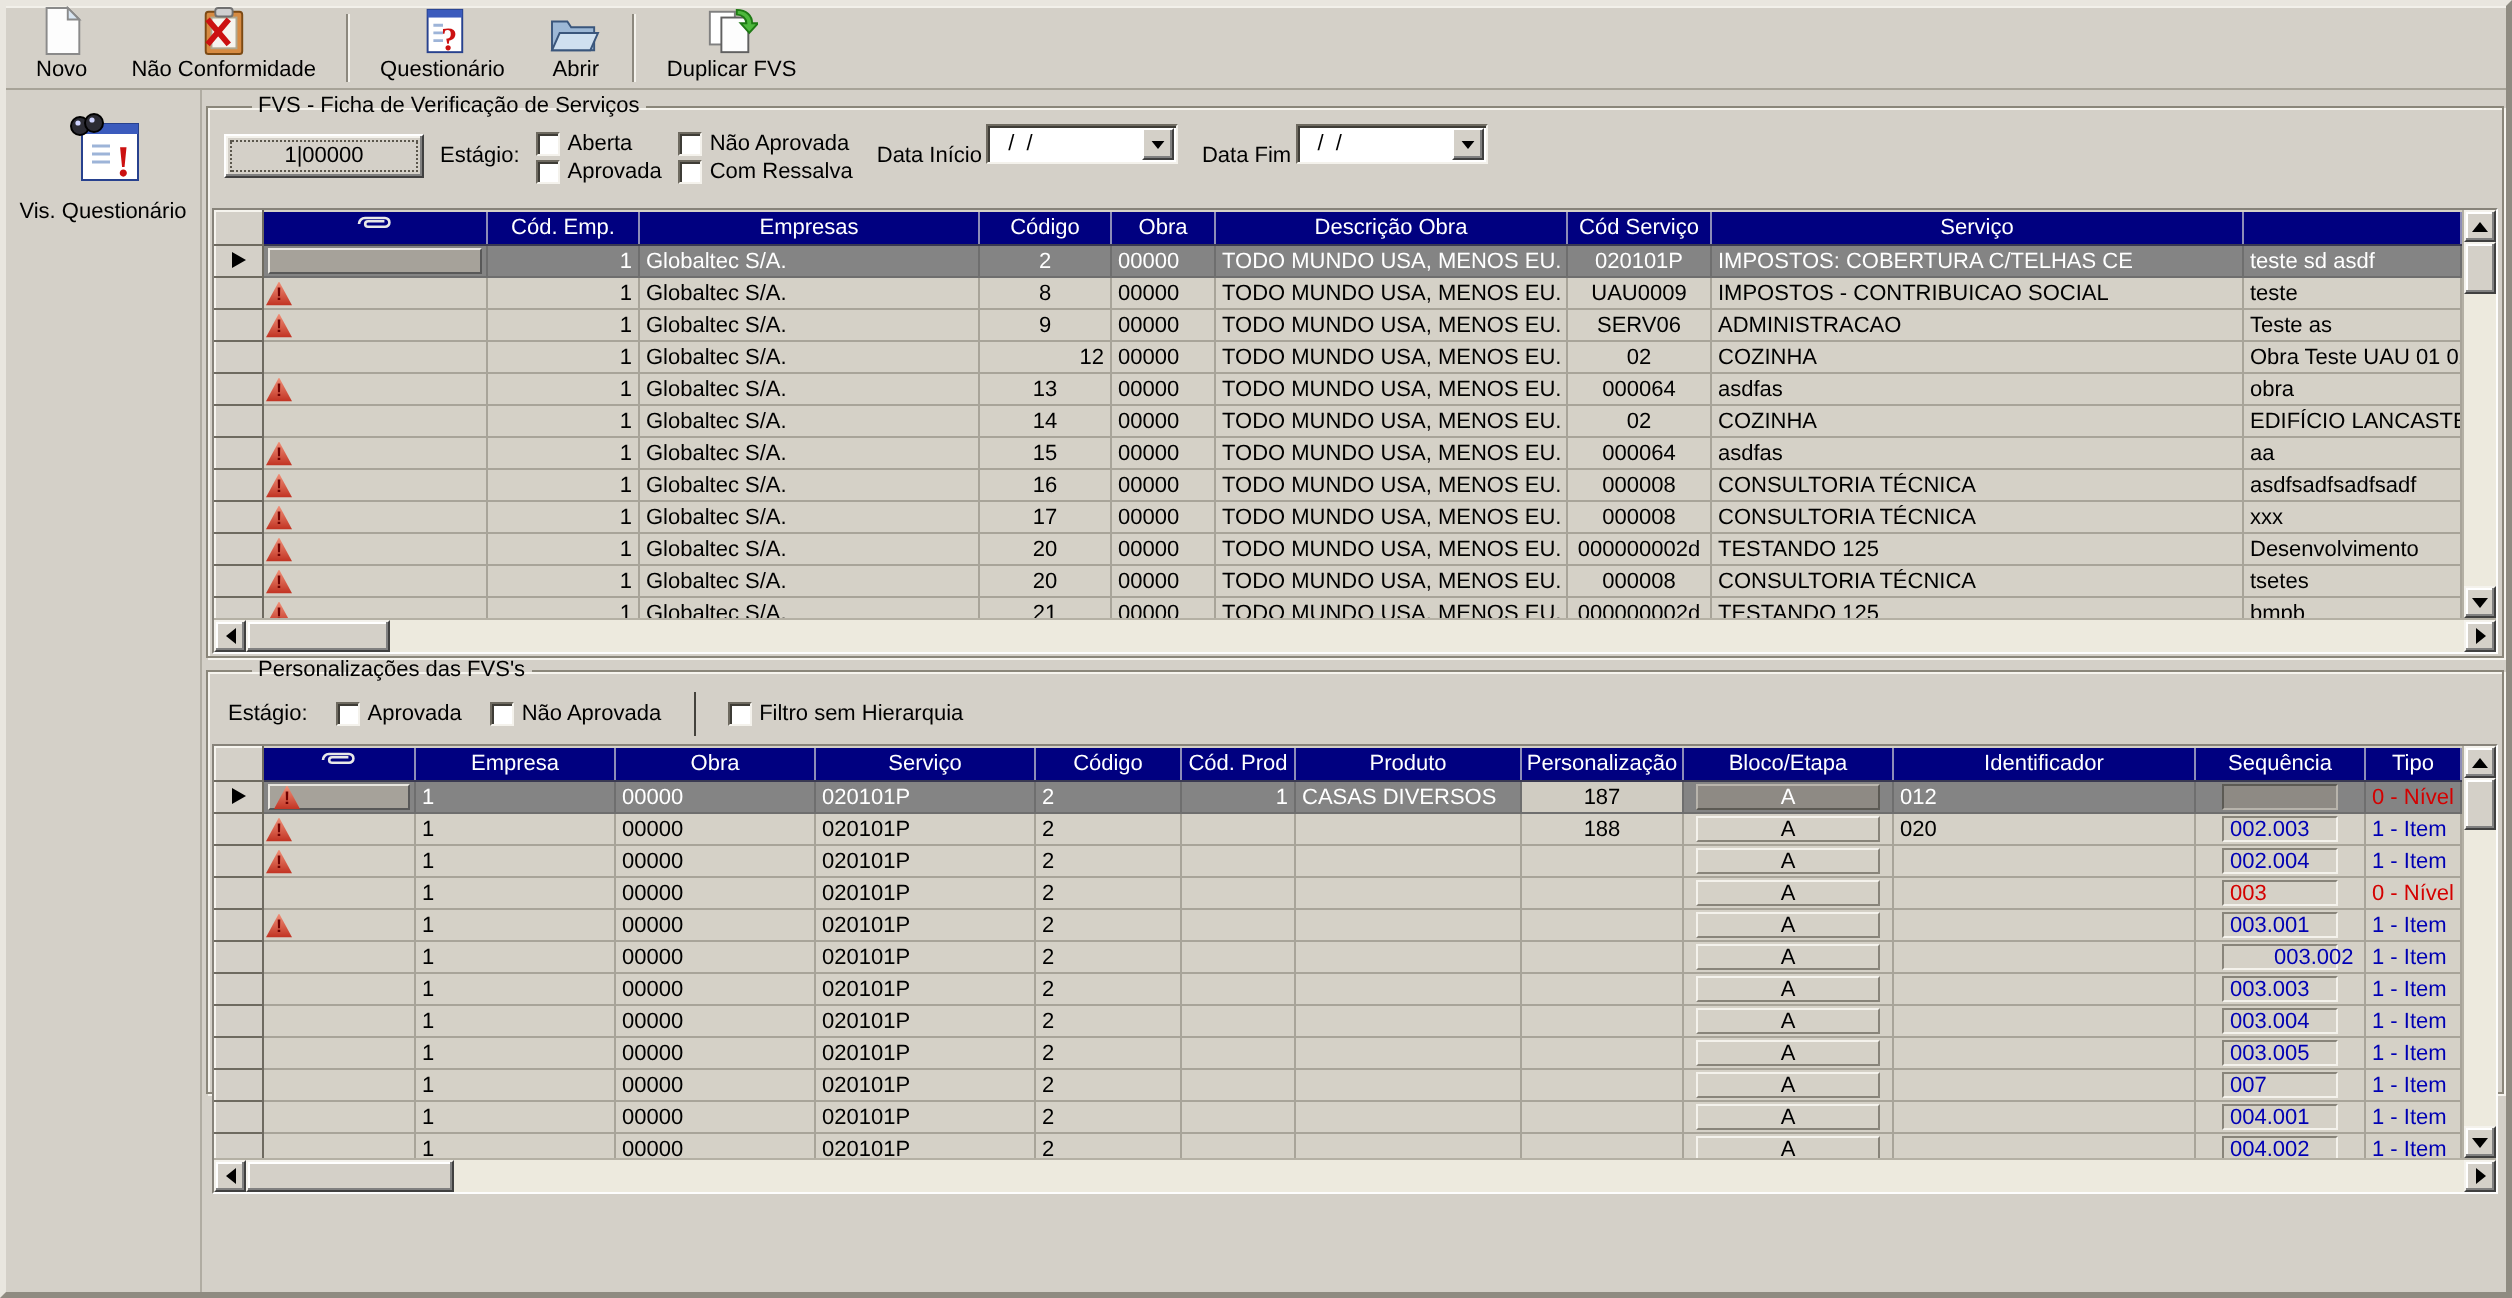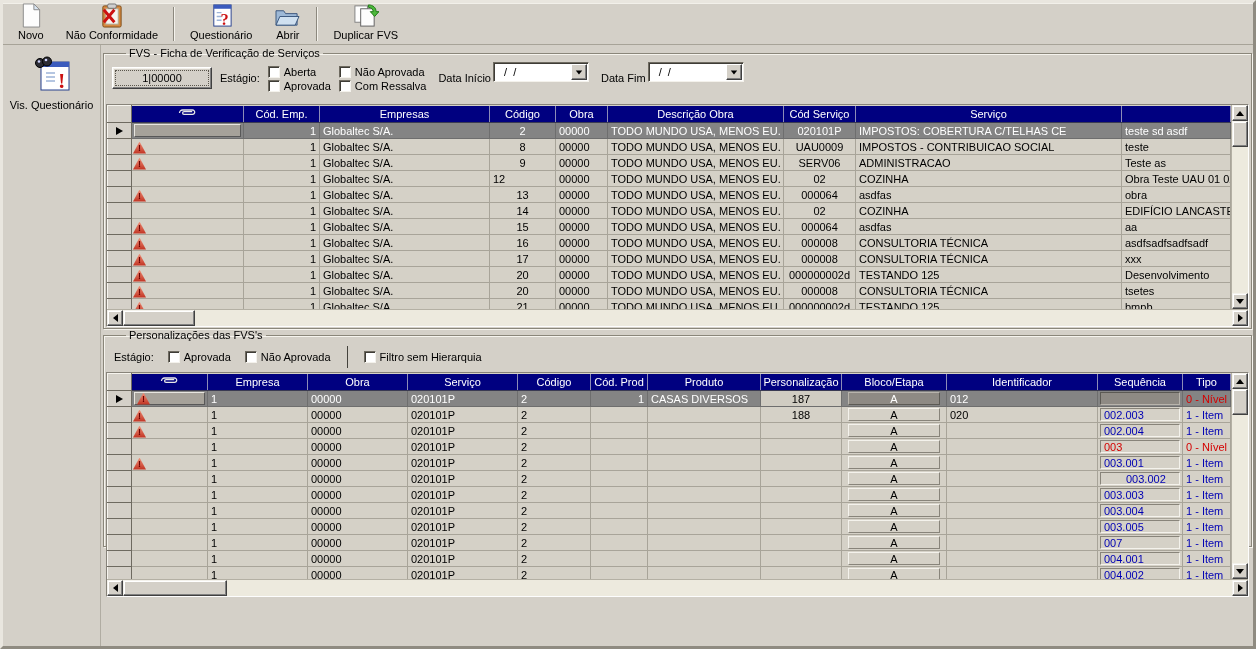--- a/index.html
+++ b/index.html
@@ -65,21 +65,21 @@
   table.grid td{background:#d5d1c7;font-size:11px;height:16px;line-height:14px;padding:0 3px;border-right:1px solid #a8a499;border-bottom:1px solid #a8a499;overflow:hidden;white-space:nowrap}
   table.grid td.rowsel{background:#d4d0c8;border:1px solid;border-color:#f6f4ee #6e6a60 #6e6a60 #f6f4ee;padding:0;text-align:center}
   tr.sel td{background:var(--selgray,#848484);color:#fff;border-right-color:#6e6e6e;border-bottom-color:#6e6e6e}
   tr.sel td.rowsel{background:#d4d0c8;color:#000;border-color:#f6f4ee #6e6a60 #6e6a60 #f6f4ee}
   tr.sel td.light{background:#d0ccc2;color:#000}
   .rowarrow{display:inline-block;width:0;height:0;border-top:4px solid transparent;border-bottom:4px solid transparent;border-left:7px solid #000}
   .warn{display:inline-block;width:13px;height:12px;clip-path:polygon(50% 0,100% 100%,0 100%);background:linear-gradient(var(--warn1,#f09078),var(--warn2,#c03020));color:#6e0000;font-weight:bold;font-size:9px;line-height:13px;text-align:center;vertical-align:middle}
   .clipbox{height:13px;margin:0 1px;background:#a6a29a;border:1px solid;border-color:#e8e6e0 #585858 #585858 #e8e6e0;display:flex;align-items:center;padding-left:2px}
   .abox{height:13px;margin:0 5px;background:#d5d1c7;border:1px solid;border-color:#f4f2ec #88847a #88847a #f4f2ec;text-align:center;line-height:12px;color:#000}
   tr.sel .abox{background:#8e8a84;color:#fff;border-color:#b8b4ac #5c5a54 #5c5a54 #b8b4ac}
-  .seqbox{height:13px;margin:0 1px;background:#d5d1c7;border:1px solid;border-color:#88847a #f4f2ec #f4f2ec #88847a;line-height:12px;padding-left:3px}
+  .seqbox{height:13px;margin:0 12px;background:#d5d1c7;border:1px solid;border-color:#88847a #f4f2ec #f4f2ec #88847a;line-height:12px;padding-left:3px}
   tr.sel .seqbox{background:#8e8a84;border-color:#5c5a54 #b8b4ac #b8b4ac #5c5a54}
 
   
   .vscroll{width:17px;flex:none;background:#edeade;display:flex;flex-direction:column;border-left:1px solid #b4b0a4}
   .hscroll{height:17px;flex:none;background:#edeade;display:flex;border-top:1px solid #b4b0a4}
   .sbb{width:16px;height:16px;flex:none;background:#d4d0c8;border:1px solid;border-color:#f4f2ec #404040 #404040 #f4f2ec;box-shadow:inset -1px -1px 0 #808080,inset 1px 1px 0 #fff;display:flex;align-items:center;justify-content:center}
   .sbthumb{flex:none;background:#d4d0c8;border:1px solid;border-color:#f4f2ec #404040 #404040 #f4f2ec;box-shadow:inset -1px -1px 0 #808080,inset 1px 1px 0 #fff}
   .sbtrack{flex:1}
   .tri{width:0;height:0;display:block}
   .tri.up{border-left:4px solid transparent;border-right:4px solid transparent;border-bottom:5px solid #000}
@@ -285,21 +285,21 @@
                         <td>TODO MUNDO USA, MENOS EU.</td>
                         <td style="text-align: center;">SERV06</td>
                         <td>ADMINISTRACAO</td>
                         <td>Teste as</td>
                       </tr>
                       <tr>
                         <td class="rowsel"></td>
                         <td style="padding: 0px 1px;"></td>
                         <td style="text-align: right;">1</td>
                         <td>Globaltec S/A.</td>
-                        <td style="text-align: left;">12</td>
+                        <td style="text-align: right;">12</td>
                         <td>00000</td>
                         <td>TODO MUNDO USA, MENOS EU.</td>
                         <td style="text-align: center;">02</td>
                         <td>COZINHA</td>
                         <td>Obra Teste UAU 01 02</td>
                       </tr>
                       <tr>
                         <td class="rowsel"></td>
                         <td style="padding: 0px 1px;"><span class="warn">!</span></td>
                         <td style="text-align: right;">1</td>

